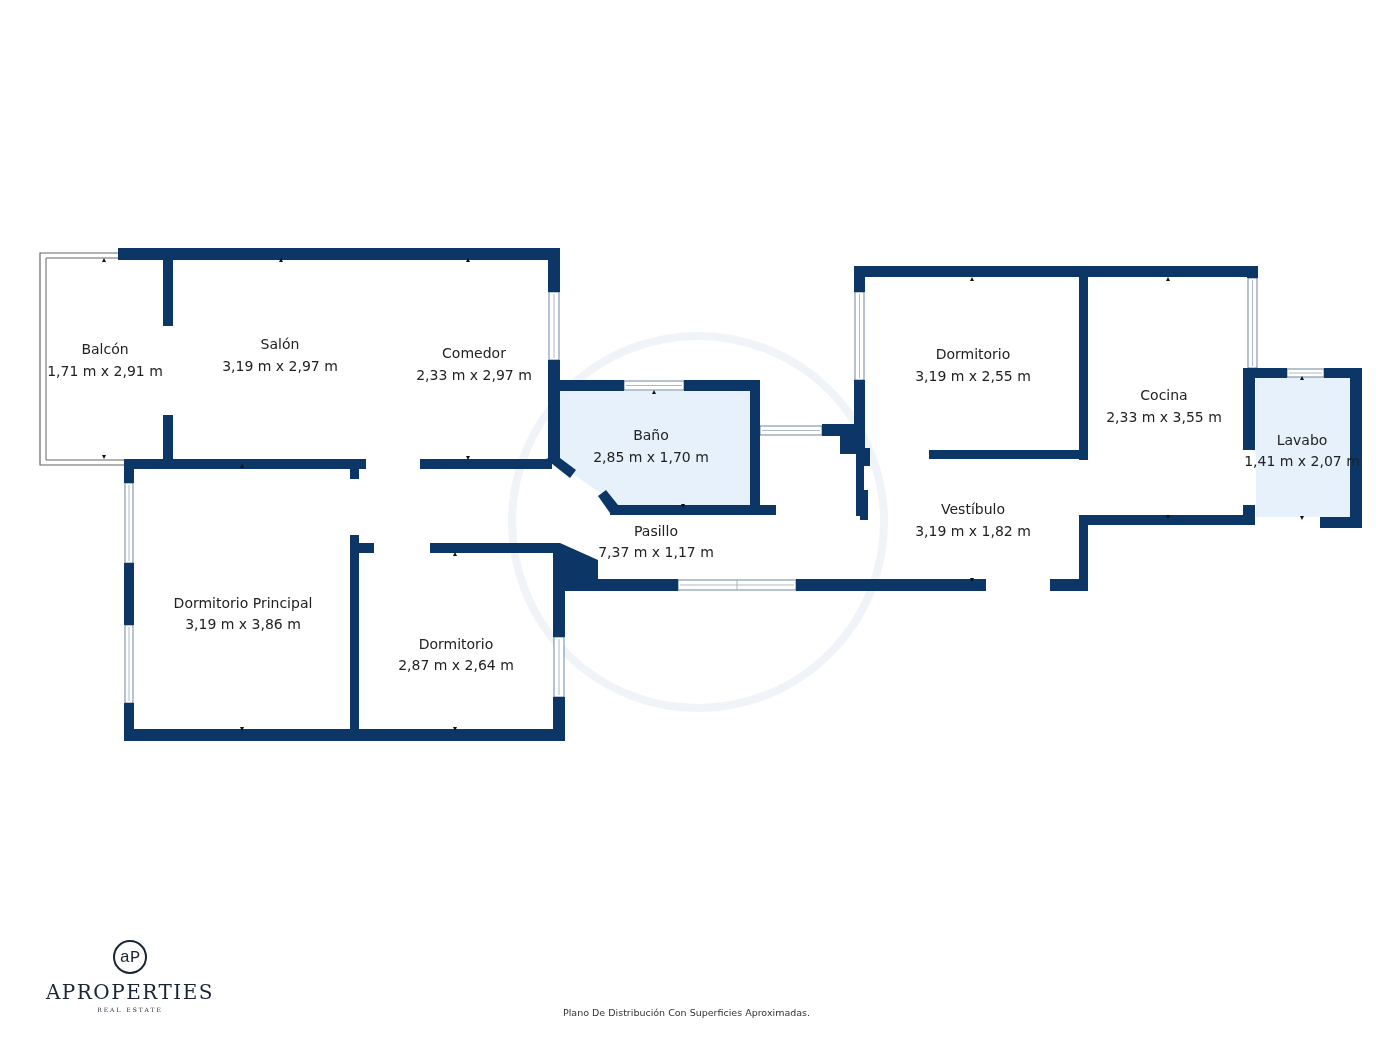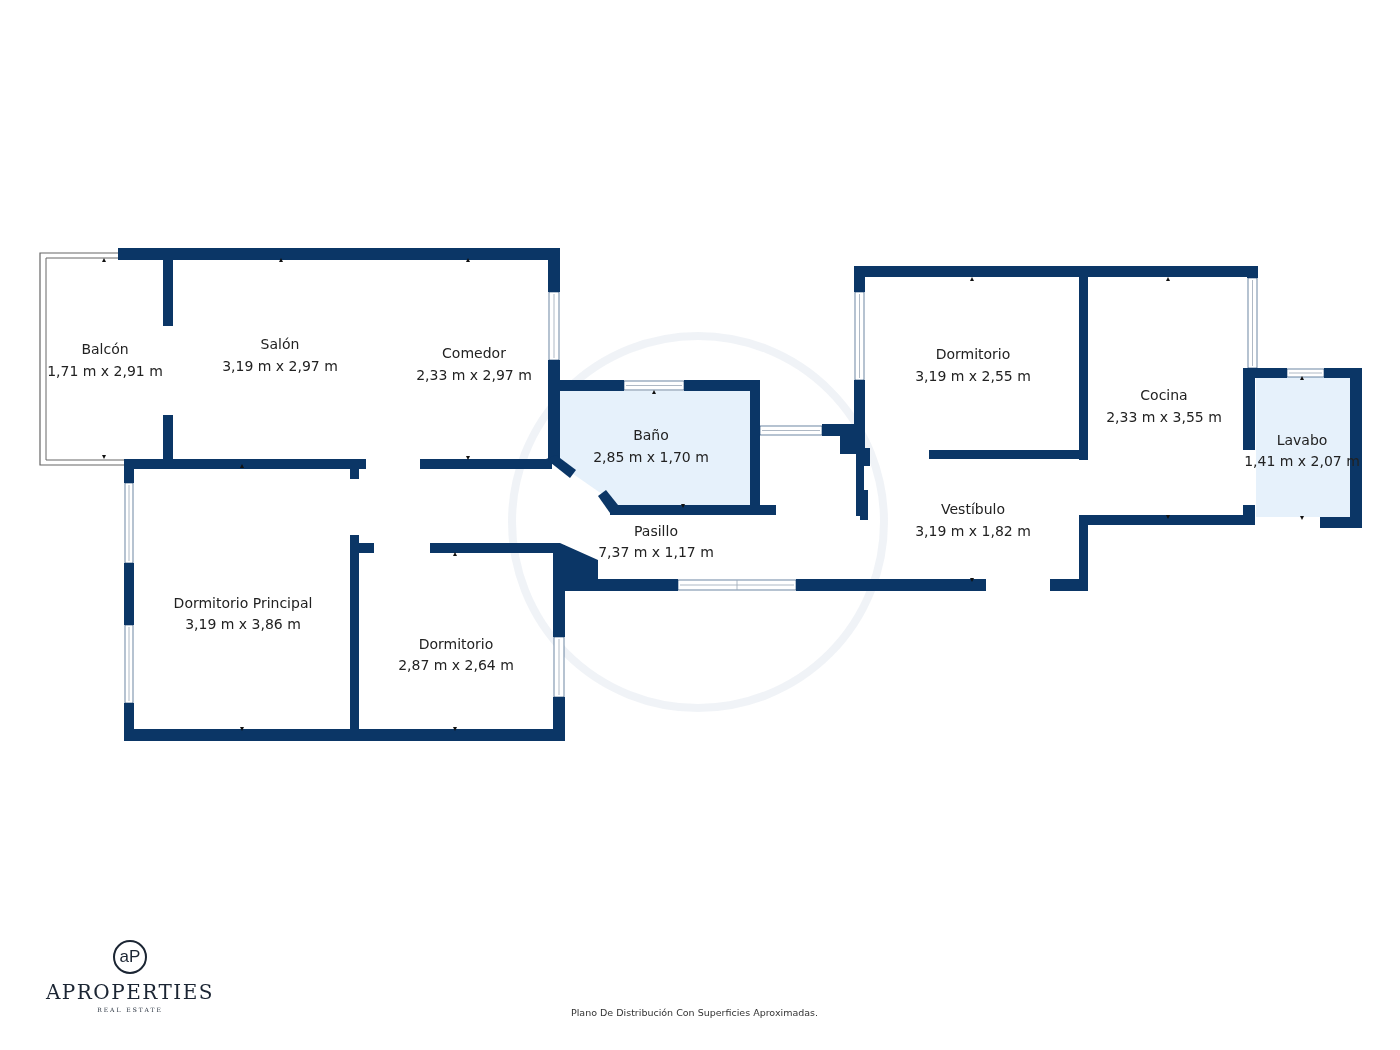--- a/index.html
+++ b/index.html
@@ -5,24 +5,24 @@
   html, body { margin: 0; padding: 0; background: #ffffff; }
   body { width: 1400px; height: 1050px; position: relative; overflow: hidden; font-family: "DejaVu Sans", sans-serif; }
   #plan { position: absolute; left: 0; top: 0; width: 1400px; height: 1050px; }
   .wall { fill: #0b3666; }
   .win { fill: #ffffff; stroke: #0b3666; stroke-width: 0.6; }
   .winline { stroke: #9aa7b6; stroke-width: 0.8; }
   .room-label { font-family: "DejaVu Sans", sans-serif; font-size: 14px; fill: #222222; text-anchor: middle; }
   .marker { fill: #111111; }
   .watermark { fill: none; stroke: #e9eef4; stroke-width: 8; opacity: 0.7; }
   .logo { position: absolute; left: 30px; top: 940px; width: 200px; text-align: center; color: #1b2533; }
-  .logo-mark { width: 30px; height: 30px; border: 2px solid #1b2533; border-radius: 50%; margin: 0 auto 6px auto; display: flex; align-items: center; justify-content: center; font-family: Liberation Sans, sans-serif; font-size: 17px; text-align: center; }
+  .logo-mark { width: 30px; height: 30px; border: 2px solid #1b2533; border-radius: 50%; margin: 0 auto 6px auto; display: flex; align-items: center; justify-content: center; font-family: Liberation Mono, monospace; font-size: 17px; text-align: center; }
   .logo-name { font-family: "DejaVu Serif", serif; font-size: 20px; letter-spacing: 1.5px; font-weight: normal; }
   .logo-sub { font-family: "DejaVu Serif", serif; font-size: 6px; letter-spacing: 2px; margin-top: 2px; }
-  .footer-note { position: absolute; left: 563px; top: 1007px; font-family: "DejaVu Sans", sans-serif; font-size: 9.5px; color: #333333; margin-left: 8px; }
+  .footer-note { position: absolute; left: 563px; top: 1007px; font-family: "DejaVu Sans", sans-serif; font-size: 9.5px; color: #333333; }
 </style>
 </head>
 <body>
 
 <svg id="plan" viewBox="0 0 1400 1050" xmlns="http://www.w3.org/2000/svg">
 
   <g>
     <circle class="watermark" cx="698" cy="522" r="186"></circle>
   </g>
 

